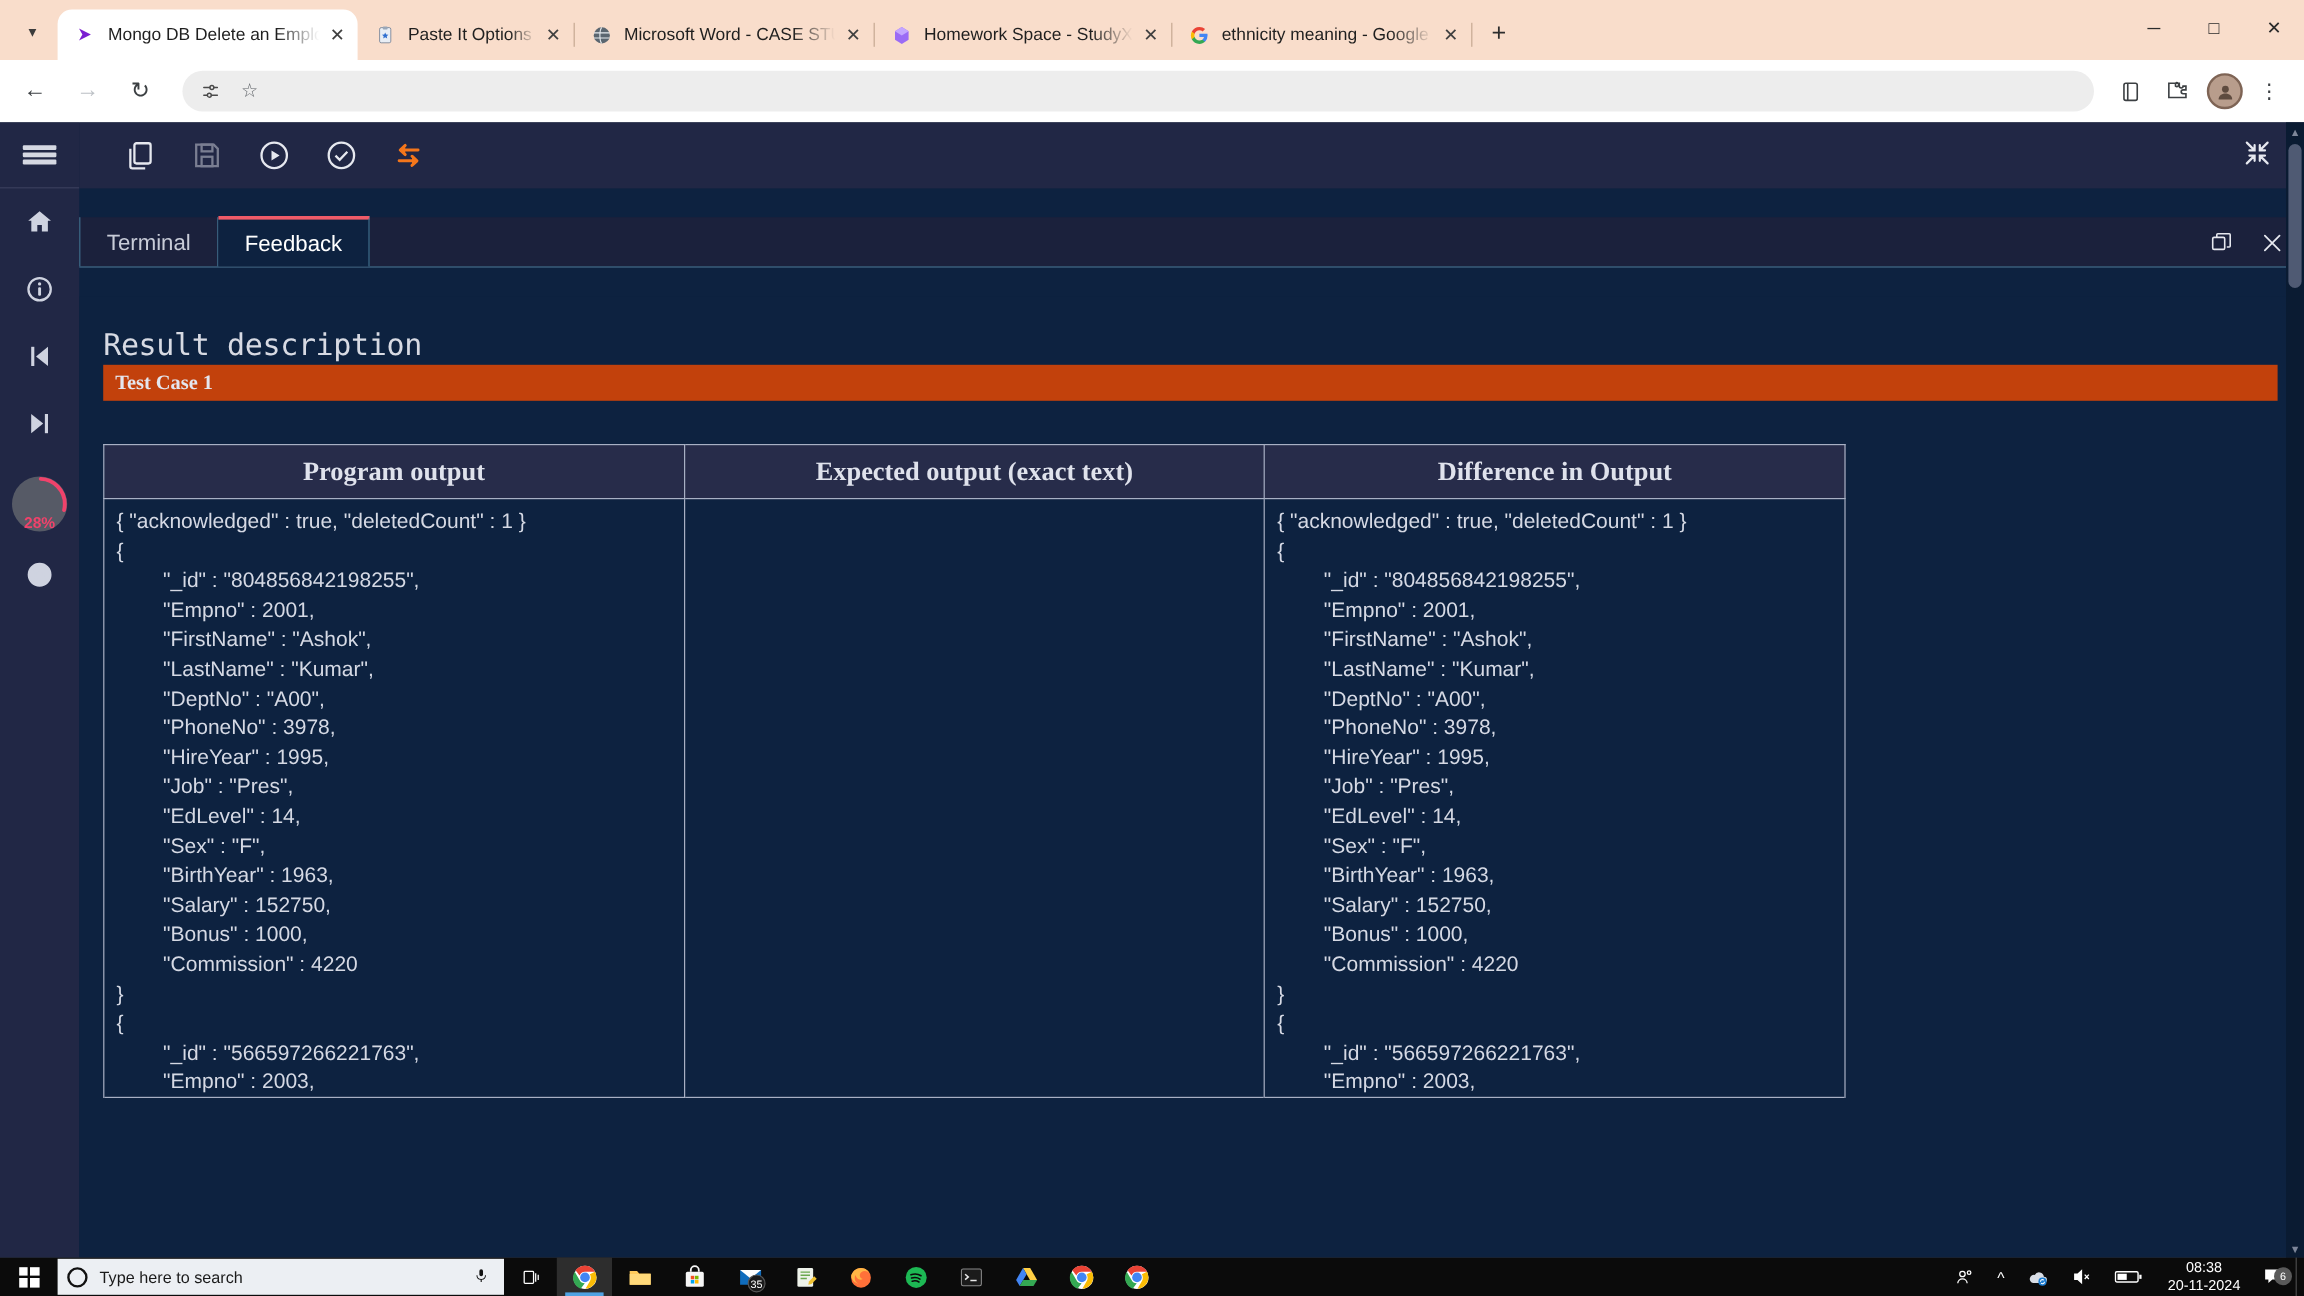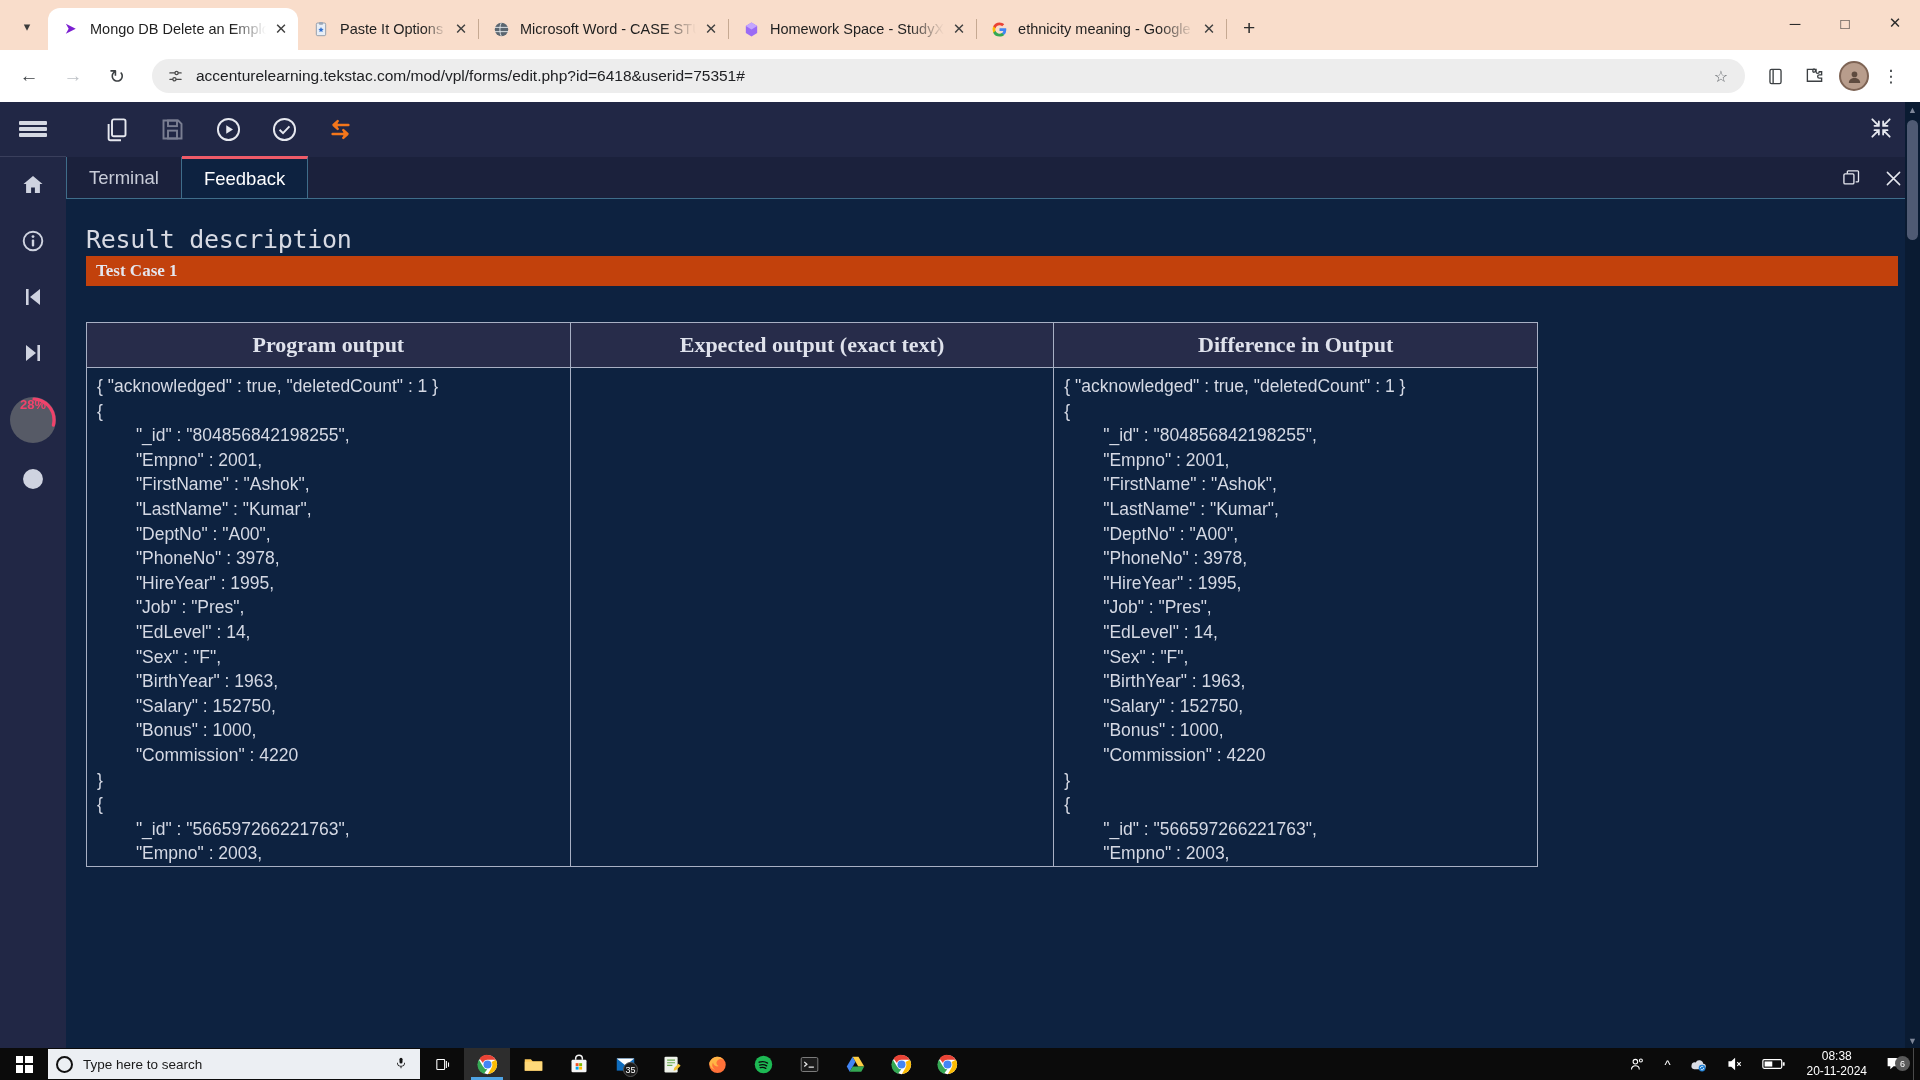--- a/index.html
+++ b/index.html
@@ -123,32 +123,32 @@
     margin: 2.6px 0; border-radius: 1px;
   }
   .sb-item {
     height: 56px; width: 100%; display: flex; align-items: center;
     justify-content: center; color: #cfd3e0; cursor: pointer;
   }
   .sb-item:first-of-type { margin-top: 24px; }
   .sb-item svg { width: 24px; height: 24px; fill: #cfd3e0; }
   .progress-wrap {
     width: 46px; height: 46px; margin: 16px 0 8px 0; position: relative;
-    display: flex; align-items: flex-start; justify-content: center;
+    display: flex; align-items: flex-end; justify-content: center;
     cursor: pointer;
   }
   .progress-wrap .pc-bg {
     position: absolute; inset: 0; border-radius: 50%; background: #565a66;
   }
   .progress-wrap svg { position: absolute; inset: 0; }
   .progress-wrap .pct {
     position: relative; font-size: 13px; color: #f0426b; font-weight: 600;
   }
 
-  .maincol { flex: 1; display: flex; flex-direction: column; min-width: 0; }
+  .maincol { flex: 1; display: flex; flex-direction: column; min-width: 0; gap: 24px; }
 
   .vpl-toolbar {
     height: 55px; background: #212745; display: flex; align-items: center;
     padding-left: 22px; position: relative;
   }
   .vpl-toolbar .ticon {
     width: 56px; height: 44px; display: flex; align-items: center;
     justify-content: center; color: #e6e8ef; cursor: pointer;
   }
   .vpl-toolbar .ticon svg { width: 27px; height: 27px; }
@@ -397,21 +397,20 @@
     <div class="navbtn">↻</div>
 
     <div class="omnibox">
       <span class="lockicon">
         <svg viewBox="0 0 24 24" width="17" height="17" fill="none" stroke="#4a4a4a" stroke-width="1.7" stroke-linecap="round">
           <path d="M4 7h7M16 7h4M4 16h4M13 16h7"></path>
             <circle cx="13.5" cy="7" r="2.3"></circle>
             <circle cx="10.5" cy="16" r="2.3"></circle>
         </svg>
       </span>
-      <span class="urltext">accenturelearning.tekstac.com/mod/vpl/forms/edit.php?id=6418&amp;userid=75351#</span>
       <span class="star">☆</span>
     </div>
 
     <div class="tbicon">
       <svg viewBox="0 0 24 24" width="19" height="19" fill="none" stroke="#3c4043" stroke-width="1.7">
         <rect x="5" y="3" width="14" height="18" rx="2"></rect>
           <path d="M9 3v18"></path>
       </svg>
     </div>
     <div class="tbicon">

